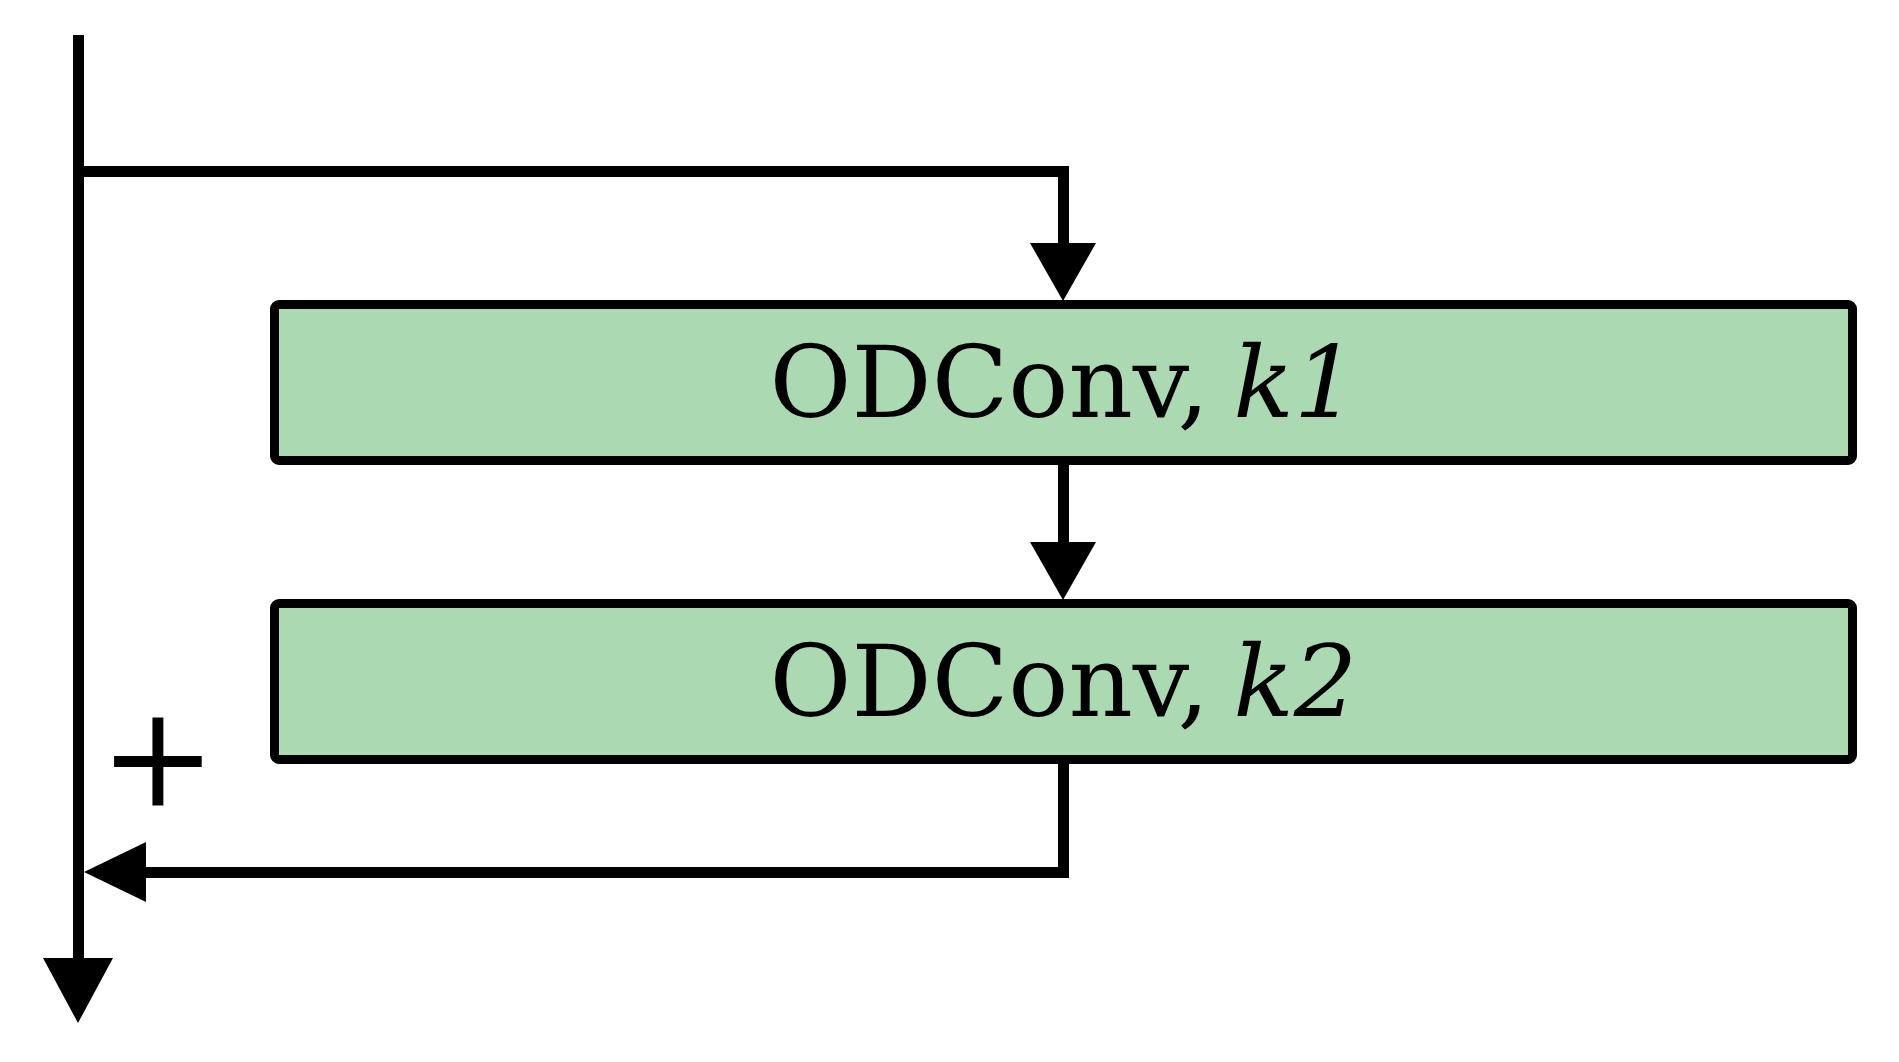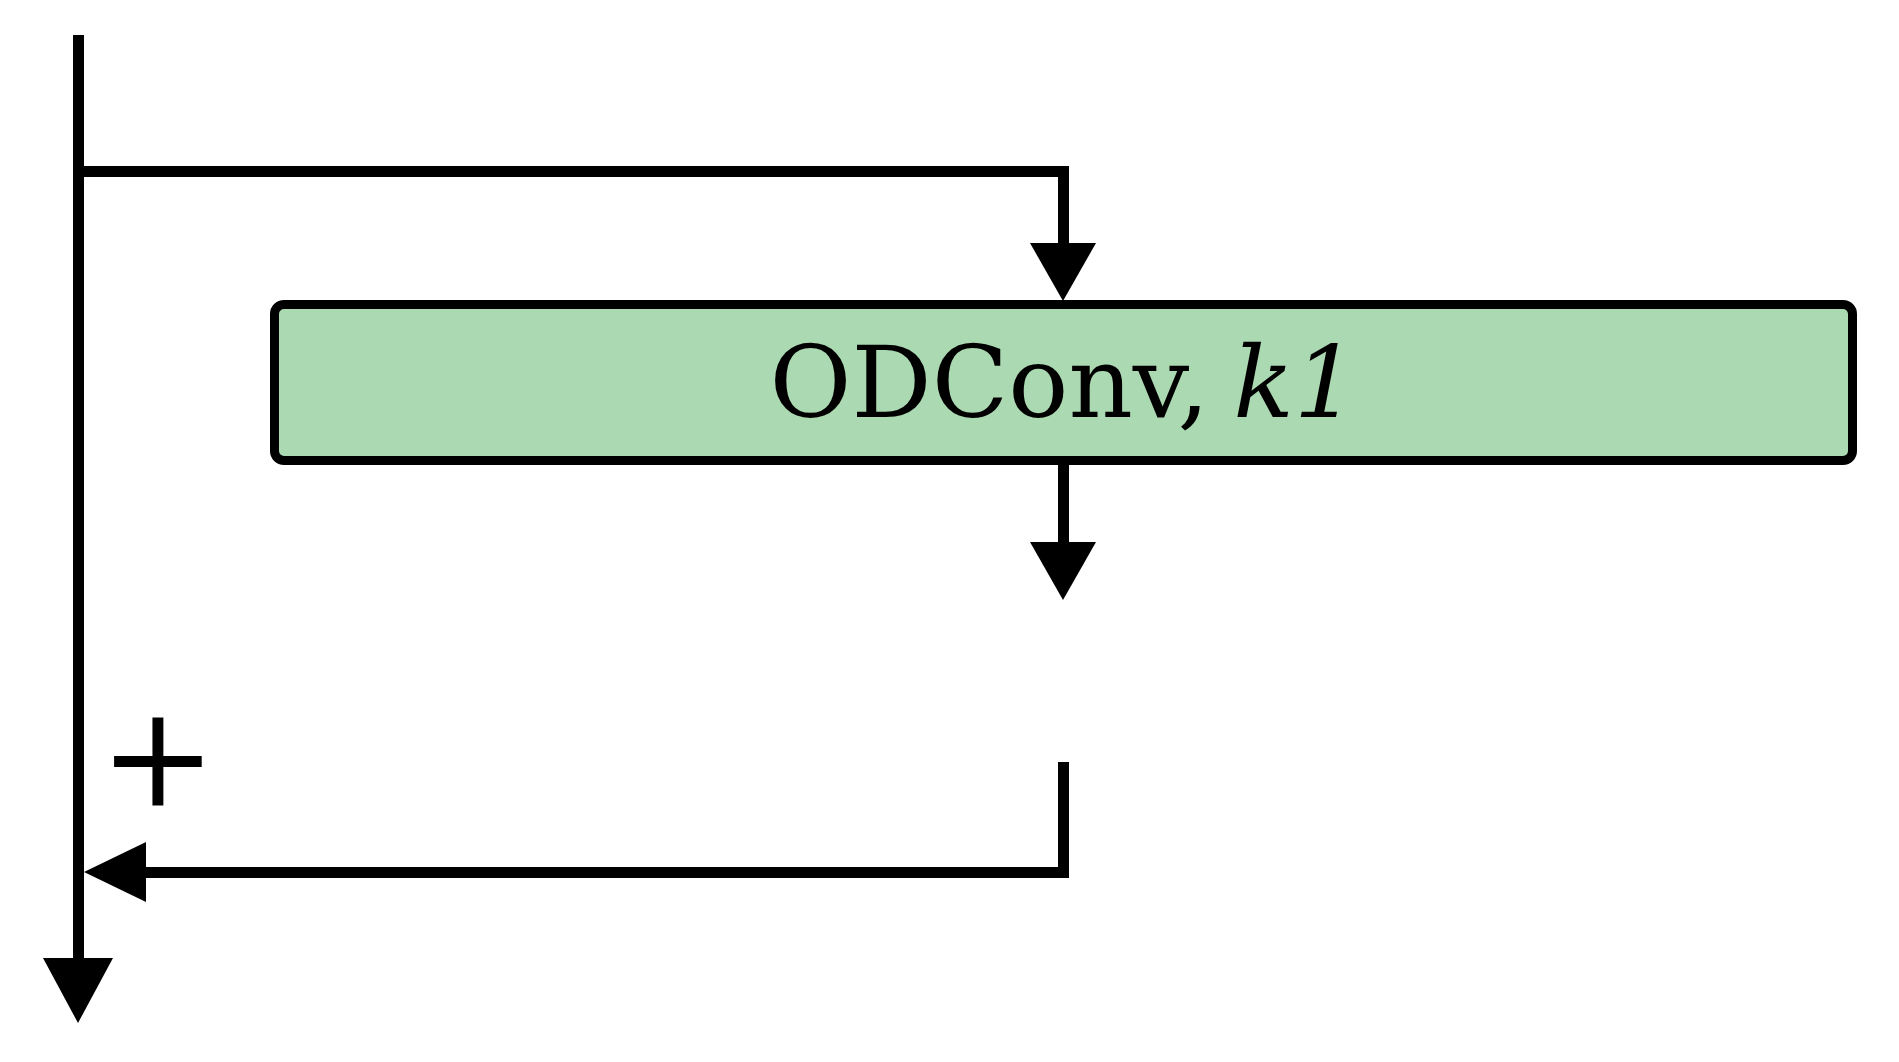--- a/index.html
+++ b/index.html
@@ -41,21 +41,21 @@
     border-right: 62px solid var(--stroke, #000000);
   }
   .block {
     position: absolute;
     left: 270px;
     width: 1587px;
     height: 165px;
     box-sizing: border-box;
     background: var(--block-fill, #abd9b2);
     border: 9px solid var(--stroke, #000000);
-    border-radius: 14px;
+    border-radius: 9px;
     display: flex;
     align-items: center;
     justify-content: center;
     font-size: 100px;
     color: #000000;
     white-space: nowrap;
   }
   .block .kernel {
     font-style: italic;
     margin-left: 0.24em;
@@ -91,20 +91,25 @@
   <div class="block" style="top:300px;">
     <span>
       <span>ODConv,</span><span class="kernel">k1</span>
     </span>
   </div>
 
   <div class="line" style="left:1058px; top:463px; width:11px; height:81px;"></div>
 
   <div class="arrow-down" style="left:1030px; top:542px;"></div>
 
+  <div class="block" style="top:599px;">
+    <span>
+      <span>ODConv,</span><span class="kernel">k2</span>
+    </span>
+  </div>
 
   <div class="line" style="left:1058px; top:762px; width:11px; height:116px;"></div>
 
   <div class="line" style="left:135px; top:867px; width:934px; height:11px;"></div>
 
   <div class="arrow-left" style="left:84px; top:842px;"></div>
 
   <div class="plus">+</div>
 
   <div class="arrow-down output" style="left:43px; top:958px;"></div>

